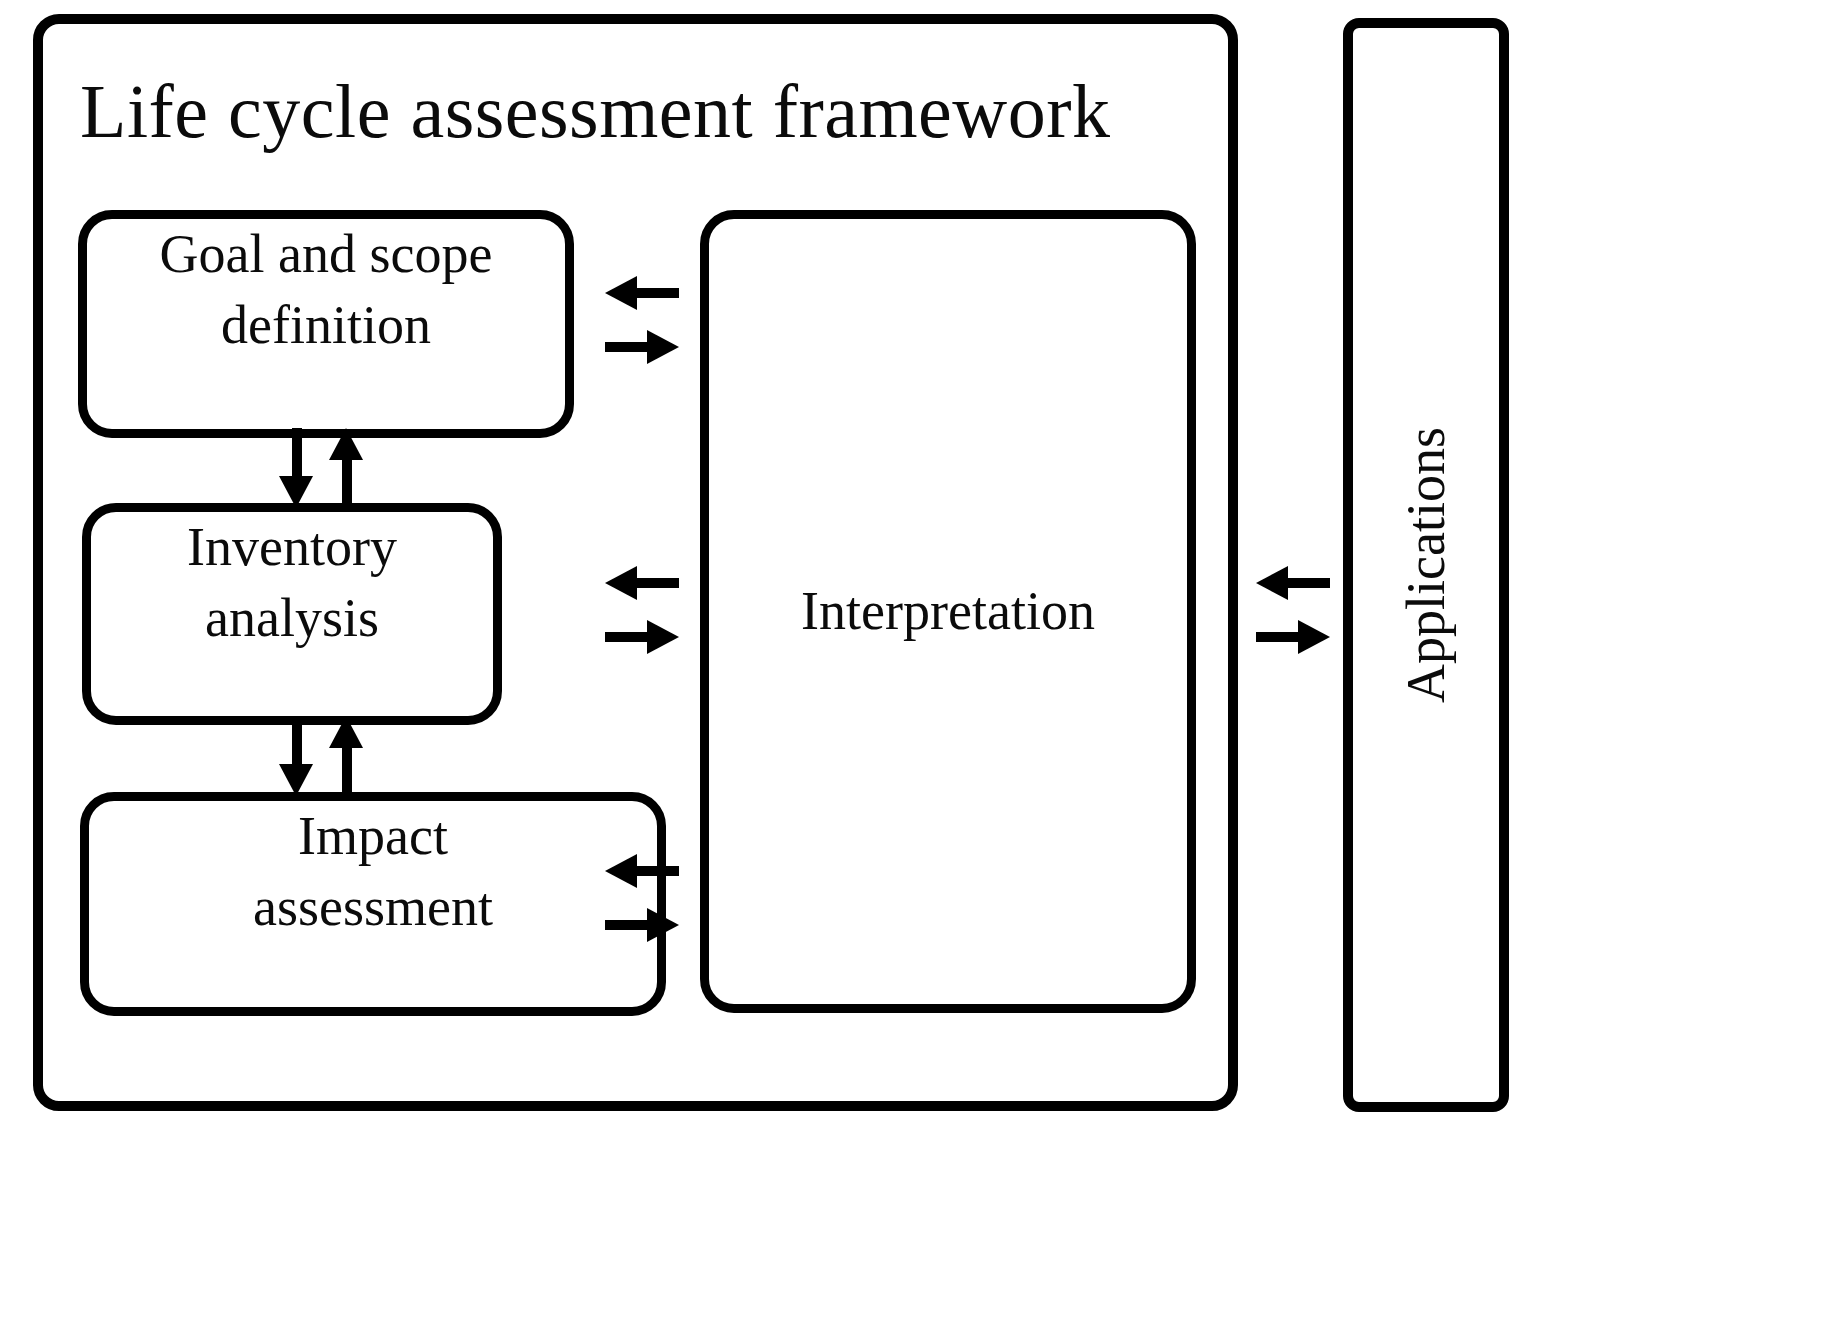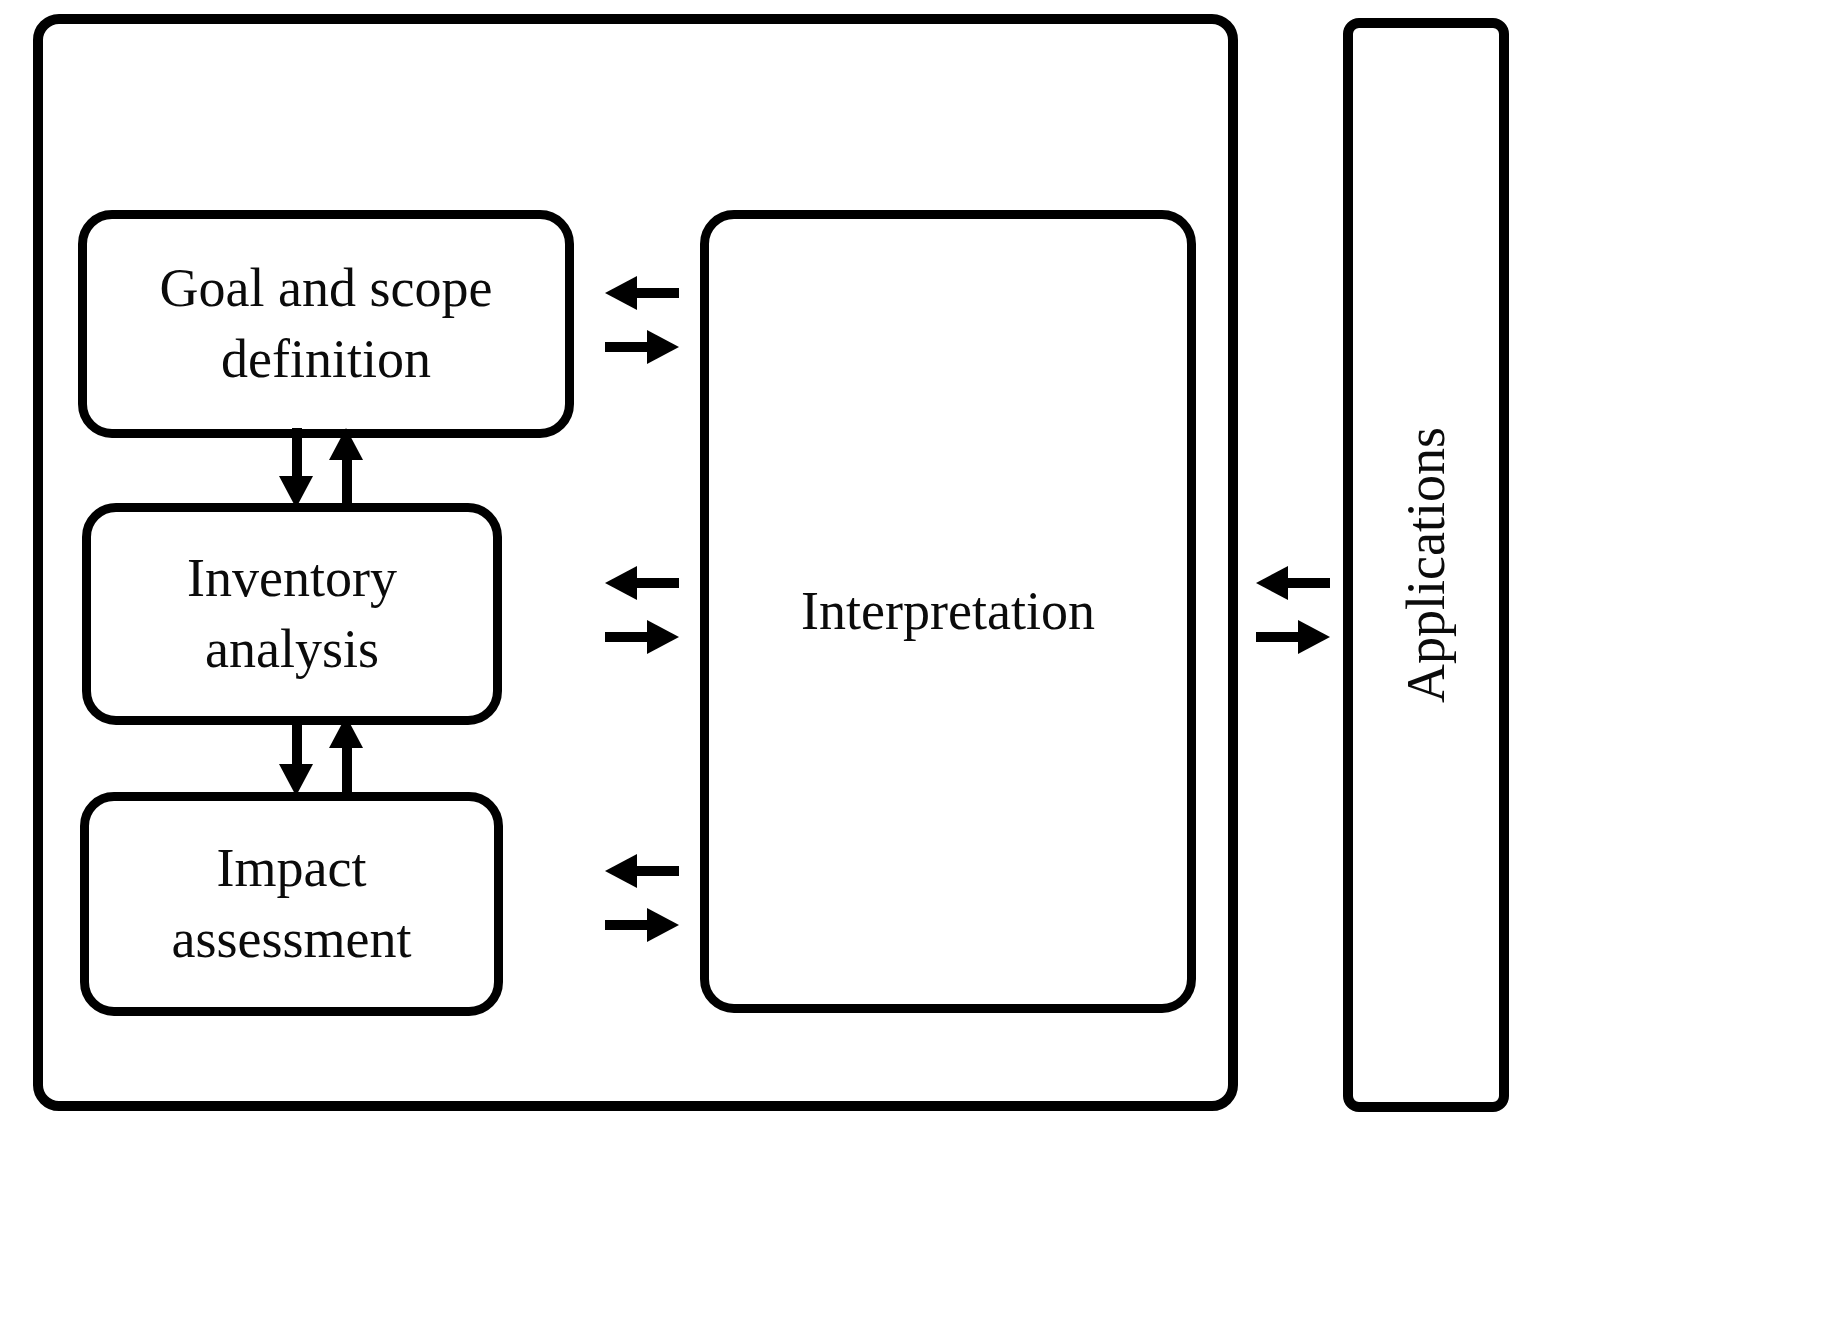--- a/index.html
+++ b/index.html
@@ -45,34 +45,33 @@
   }
 
   
   .stage-box {
     position: absolute;
     border: 9px solid #000000;
     border-radius: 34px;
     box-sizing: border-box;
     background: #ffffff;
     display: flex;
-    align-items: center;
     justify-content: center;
     text-align: center;
   }
   .stage-label {
     font-size: 54px;
     line-height: 1.32;
     padding: 0 14px;
     color: #0b0b0b;
   }
 
   #stage-goal      { left: 78px;  top: 210px; width: 496px; height: 228px; }
   #stage-inventory { left: 82px;  top: 503px; width: 420px; height: 222px; }
-  #stage-impact    { left: 80px;  top: 792px; width: 423px; height: 224px; }
+  #stage-impact    { left: 80px;  top: 792px; width: 586px; height: 224px; }
 
   
   #interpretation-box {
     position: absolute;
     left: 700px;
     top: 210px;
     width: 496px;
     height: 803px;
     border: 9px solid #000000;
     border-radius: 34px;
@@ -177,20 +176,21 @@
   .arrow-up .shaft { bottom: 0; height: 52px; }
   .arrow-up .head  { top: 0; border-bottom: 32px solid #000000; }
 </style>
 </head>
 <body>
 
 <div id="canvas">
 
   <div class="outer-box"></div>
 
+  <div class="framework-title">Life cycle assessment framework</div>
 
   <div class="stage-box" id="stage-goal">
     <span class="stage-label">Goal and scope<br>definition</span>
   </div>
 
   <div class="stage-box" id="stage-inventory">
     <span class="stage-label">Inventory<br>analysis</span>
   </div>
 
   <div class="stage-box" id="stage-impact">

